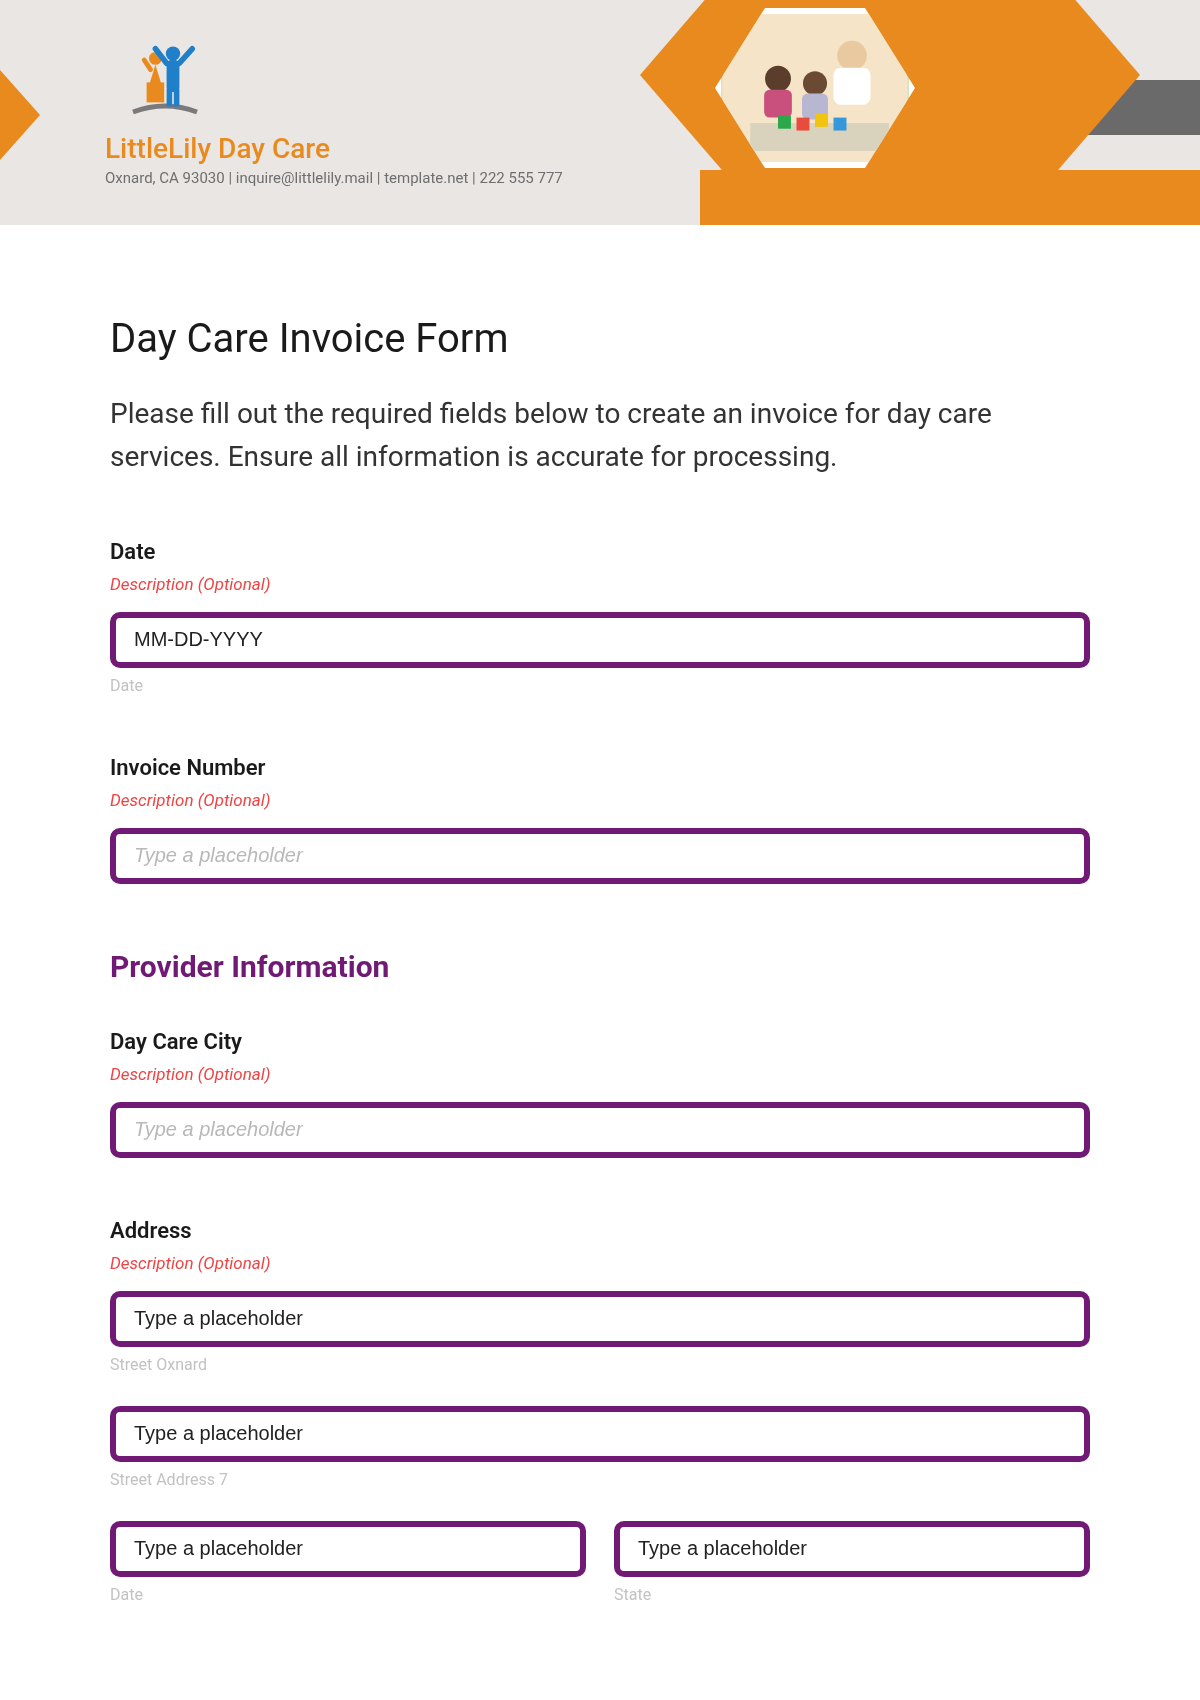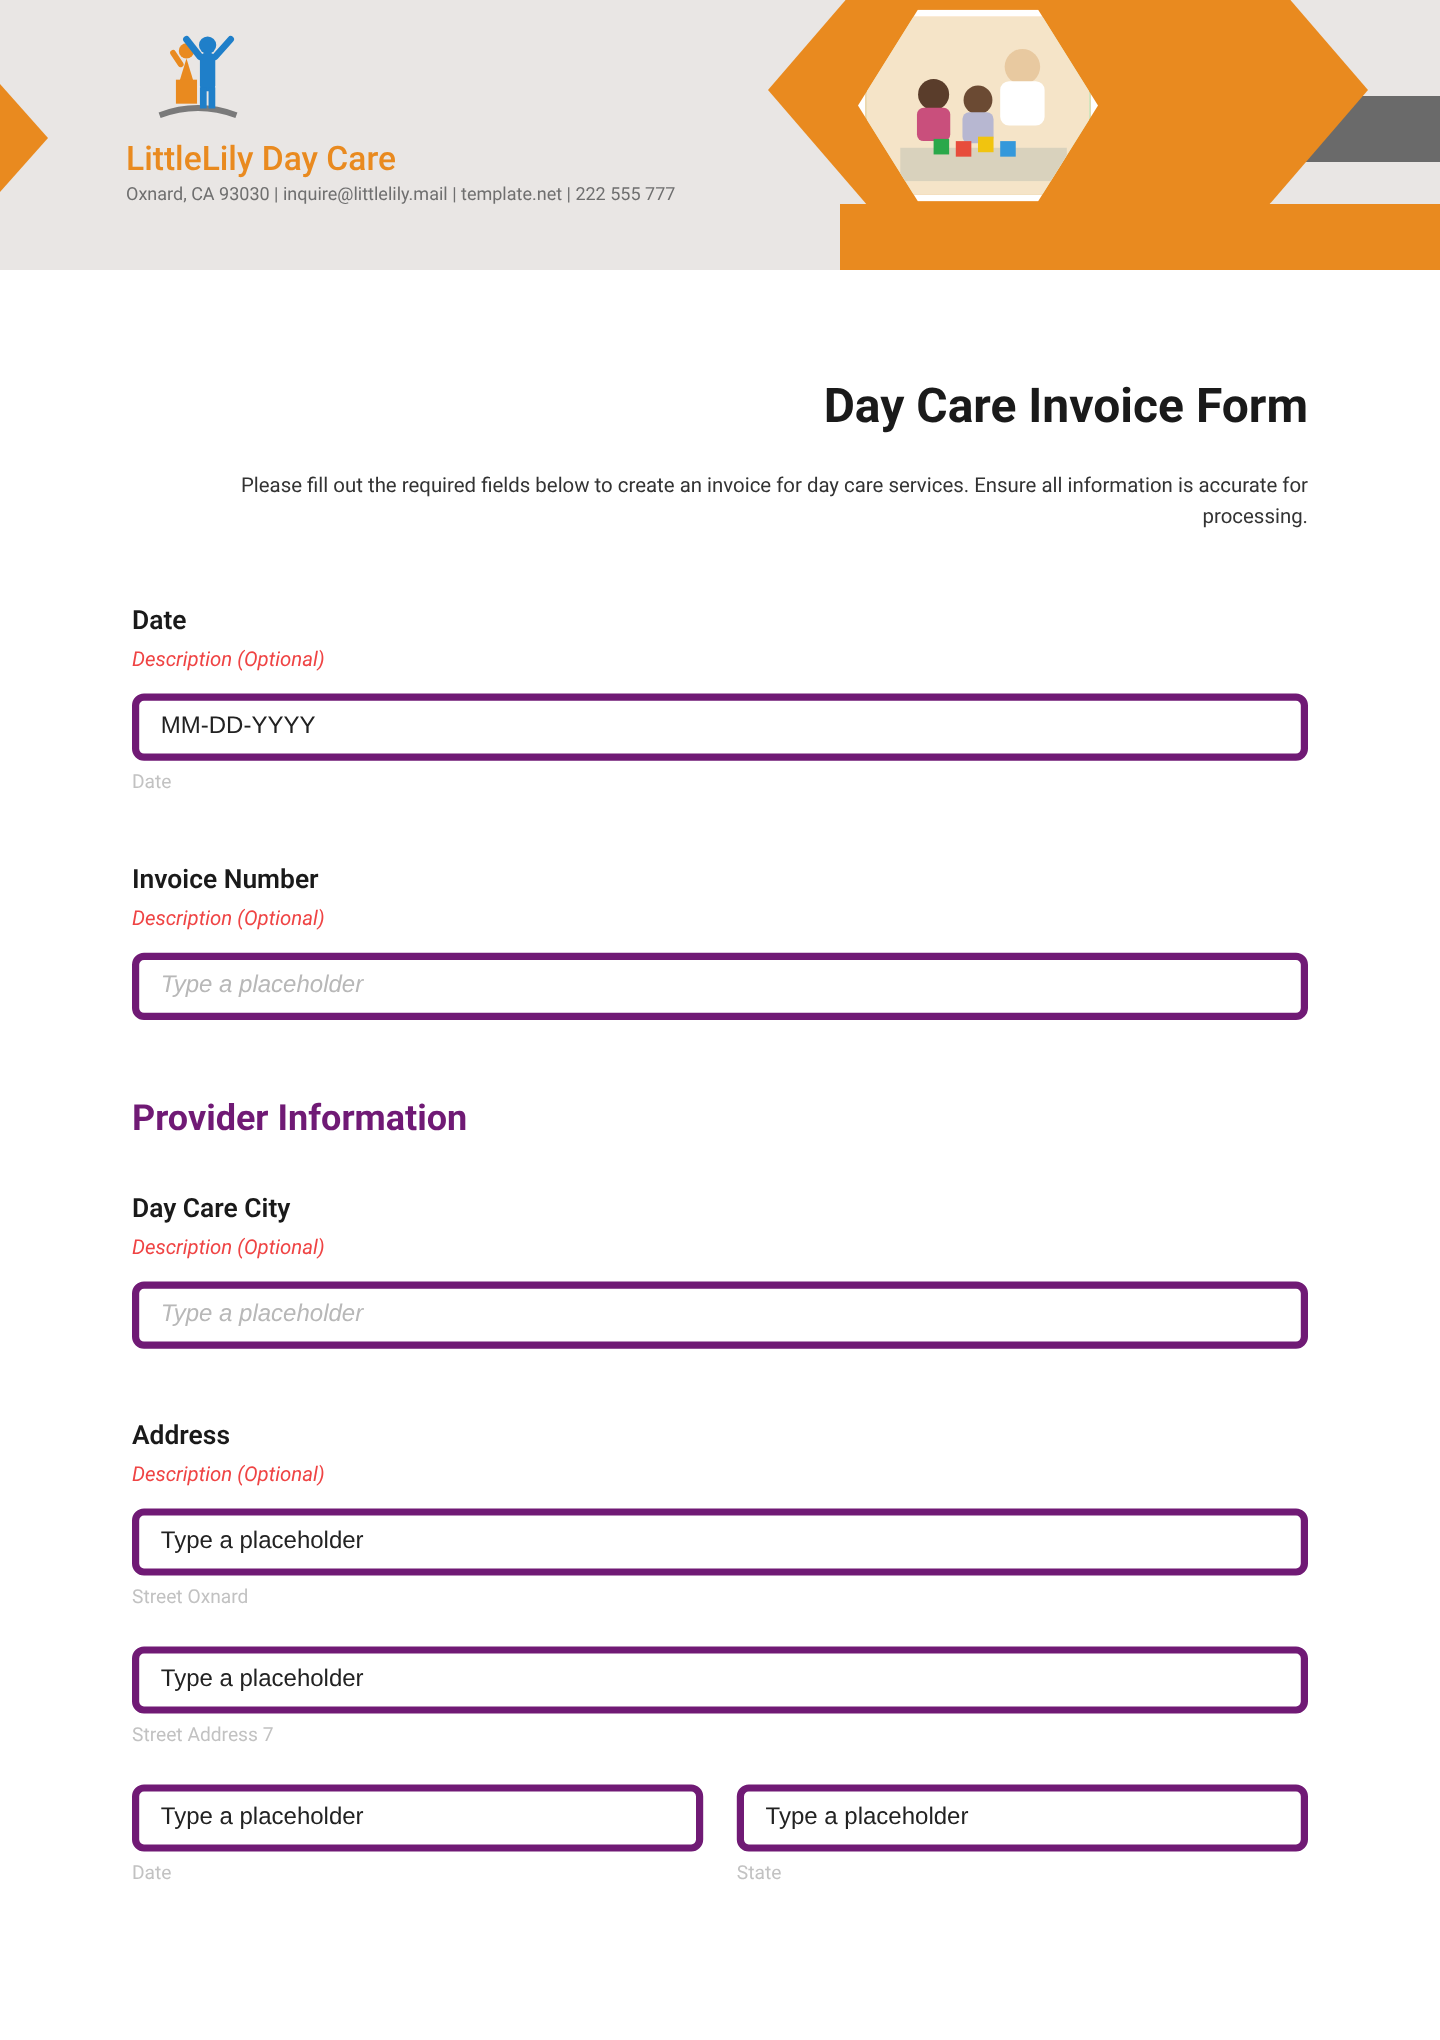--- a/index.html
+++ b/index.html
@@ -12,21 +12,21 @@
   
   .header {
     position: relative;
     height: 225px;
     background: #e9e6e4;
     overflow: hidden;
   }
   .brand-block {
     position: absolute;
     left: 105px;
-    top: 28px;
+    top: 44px;
   }
   .logo {
     width: 80px; height: 80px;
     margin-left: 20px;
   }
   .brand-name {
     font-size: 28px;
     color: #e98a1f;
     font-weight: 500;
     margin-top: 8px;
@@ -70,28 +70,28 @@
     background: linear-gradient(135deg,#f2d9b5,#c9e8c1);
     border: 6px solid #ffffff;
     clip-path: polygon(25% 0, 75% 0, 100% 50%, 75% 100%, 25% 100%, 0 50%);
   }
   .hex-photo svg { width:100%; height:100%; }
   
   .form-wrap {
     padding: 90px 110px 0 110px;
   }
   .form-title {
-    text-align: right;
+    text-align: left;
     font-size: 40px;
-    font-weight: 700;
+    font-weight: 400;
     color: #1a1a1a;
   }
   .form-desc {
-    text-align: right;
-    font-size: 17px;
+    text-align: left;
+    font-size: 28px;
     color: #333;
     margin-top: 30px;
     line-height: 1.55;
   }
   .field-group { margin-top: 60px; }
   .field-label {
     font-size: 22px;
     font-weight: 600;
     color: #1a1a1a;
   }

